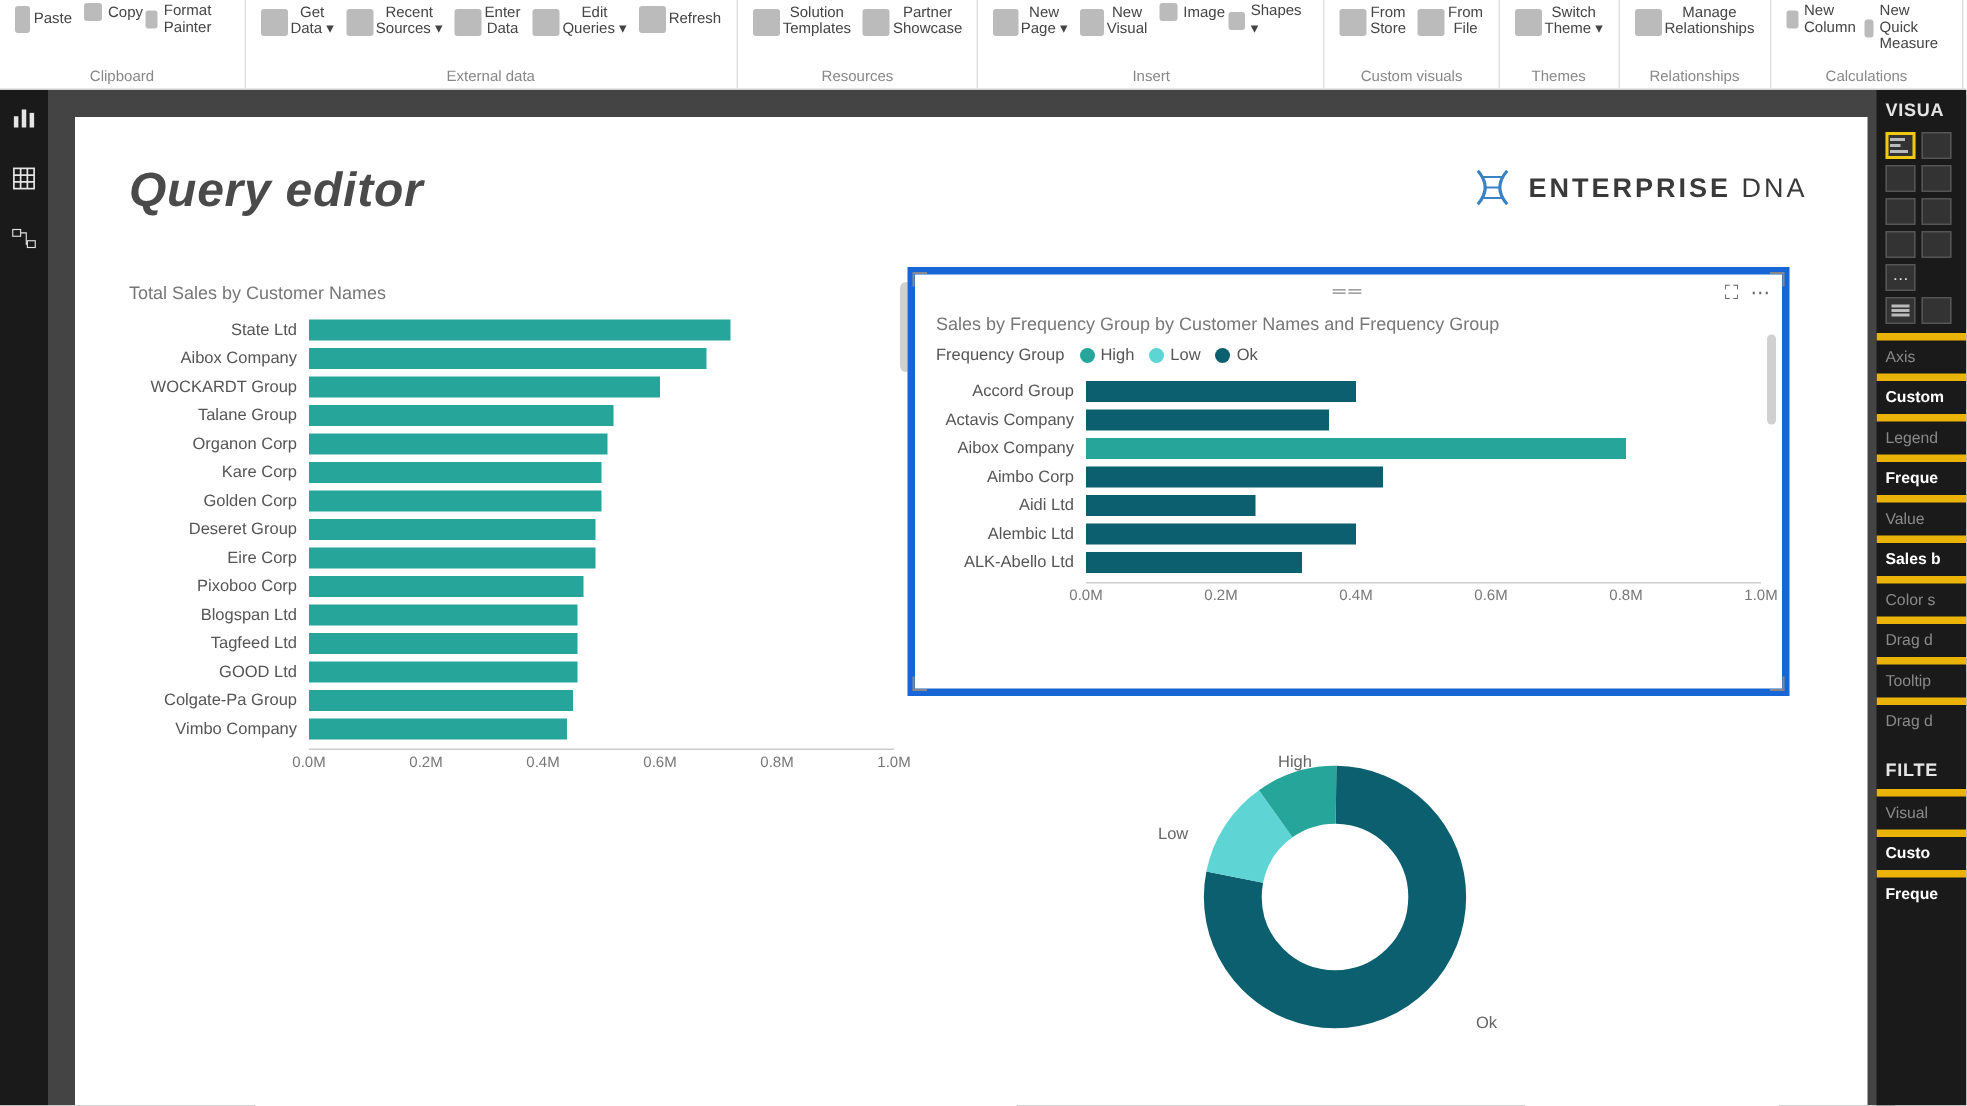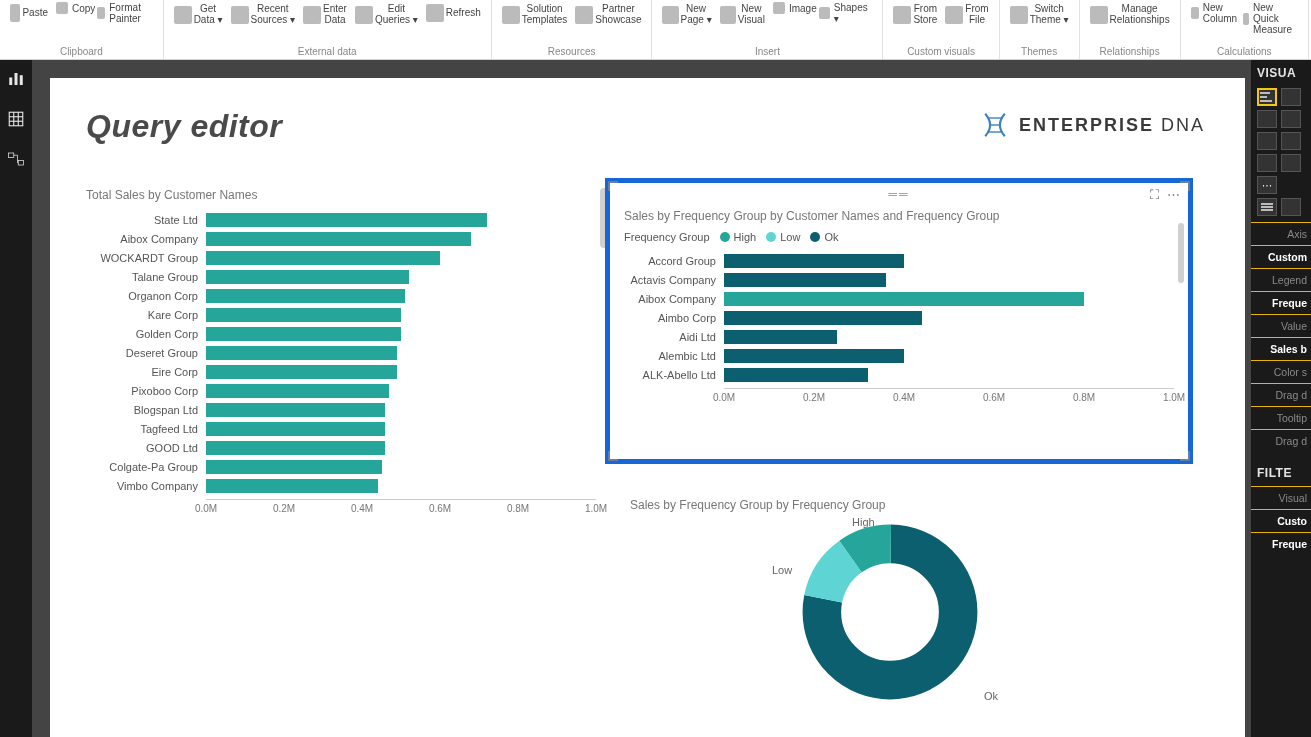--- a/index.html
+++ b/index.html
@@ -63,21 +63,21 @@
   .donut-wrap { position: relative; width: 180px; height: 180px; margin: 10px auto 0 auto; }
   .donut-label { position: absolute; font-size: 11px; color: #666; }
 
   
   .right-panel { position: absolute; right: 0; top: 60px; width: 60px; bottom: 0; background: #1a1a1a; color: #e5e5e5; font-size: 10.5px; overflow: hidden; }
   .right-panel .hdr { font-weight: 700; padding: 6px 6px; font-size: 12px; letter-spacing: .5px; }
   .viz-grid { display: grid; grid-template-columns: repeat(2, 20px); gap: 4px; padding: 2px 4px 6px 6px; }
   .viz-grid .g { width: 20px; height: 18px; background: #333; border: 1px solid #555; cursor: pointer; display: flex; align-items: center; justify-content: center; }
   .viz-grid .g.sel { border: 2px solid #f2c811; }
   .viz-grid .g svg { width: 14px; height: 12px; fill: #bbb; }
-  .field-row { padding: 5px 4px 5px 6px; border-top: 1px solid #eab308; white-space: nowrap; overflow: hidden; cursor: pointer; text-align: right; }
+  .field-row { padding: 5px 4px 5px 6px; border-top: 5px solid #eab308; white-space: nowrap; overflow: hidden; cursor: pointer; }
   .field-row.dim { color: #8a8a8a; }
   .field-row.bright { color: #fff; font-weight: 600; }
 </style>
 </head>
 <body>
 
 <div class="ribbon">
   <div class="ribbon-group">
     <div class="items">
       <div class="ribbon-btn">
@@ -474,21 +474,20 @@
       <div class="sel-corner" style="bottom:-2px;left:-2px;"><svg viewBox="0 0 14 14">
             <path d="M1 4 V13 H10"></path>
           </svg></div>
       <div class="sel-corner" style="bottom:-2px;right:-2px;"><svg viewBox="0 0 14 14">
             <path d="M13 4 V13 H4"></path>
           </svg></div>
       <div style="position:absolute;top:40px;right:4px;width:6px;height:60px;background:#d0d0d0;border-radius:3px;"></div>
     </div>
 
     <div class="donut-visual">
-      <div class="vis-title">Sales by Frequency Group by Frequency Group</div>
       <div class="donut-wrap">
         <svg viewBox="0 0 42 42" width="180" height="180">
           <circle cx="21" cy="21" r="15.9" fill="none" stroke="#0b5f6e" stroke-width="9" stroke-dasharray="78 22" stroke-dashoffset="25"></circle>
           <circle cx="21" cy="21" r="15.9" fill="none" stroke="#5fd4d4" stroke-width="9" stroke-dasharray="12 88" stroke-dashoffset="47"></circle>
           <circle cx="21" cy="21" r="15.9" fill="none" stroke="#26a69a" stroke-width="9" stroke-dasharray="10 90" stroke-dashoffset="35"></circle>
         </svg>
         <div class="donut-label" style="top:-6px;left:52px;">High</div>
         <div class="donut-label" style="top:42px;left:-28px;">Low</div>
         <div class="donut-label" style="bottom:0;right:-18px;">Ok</div>
       </div>

